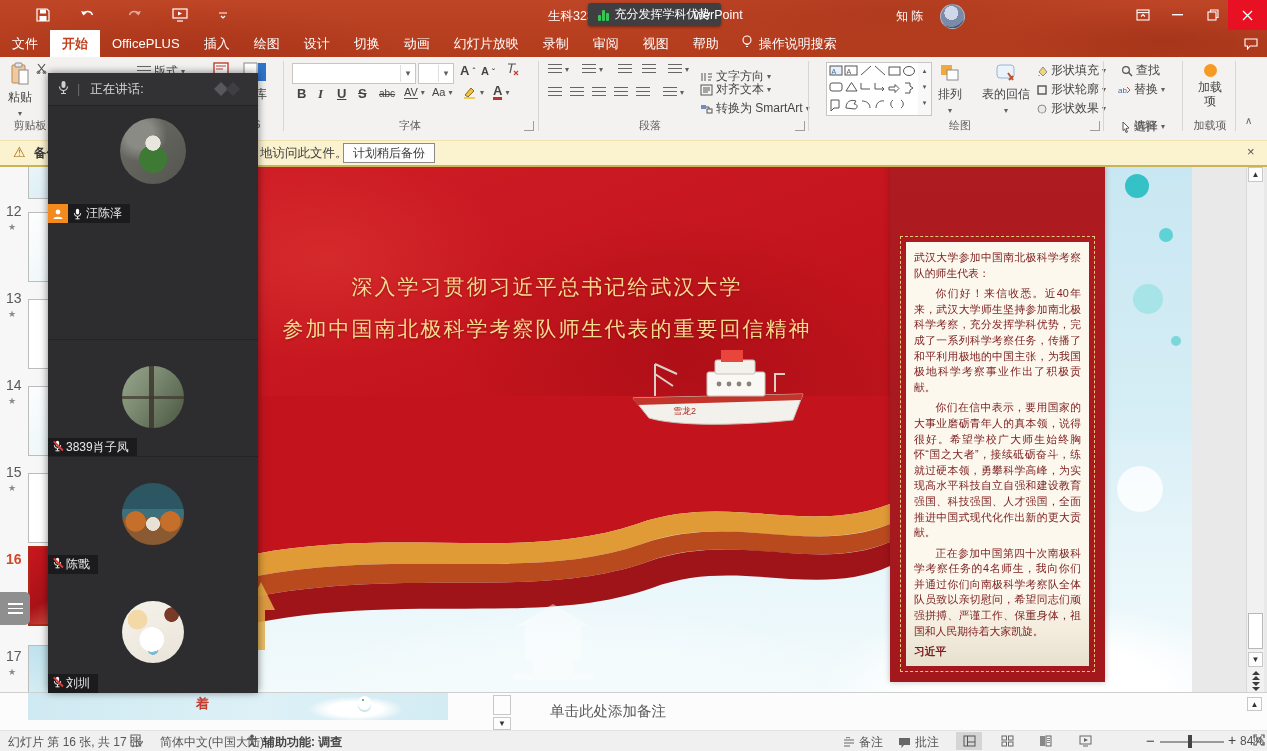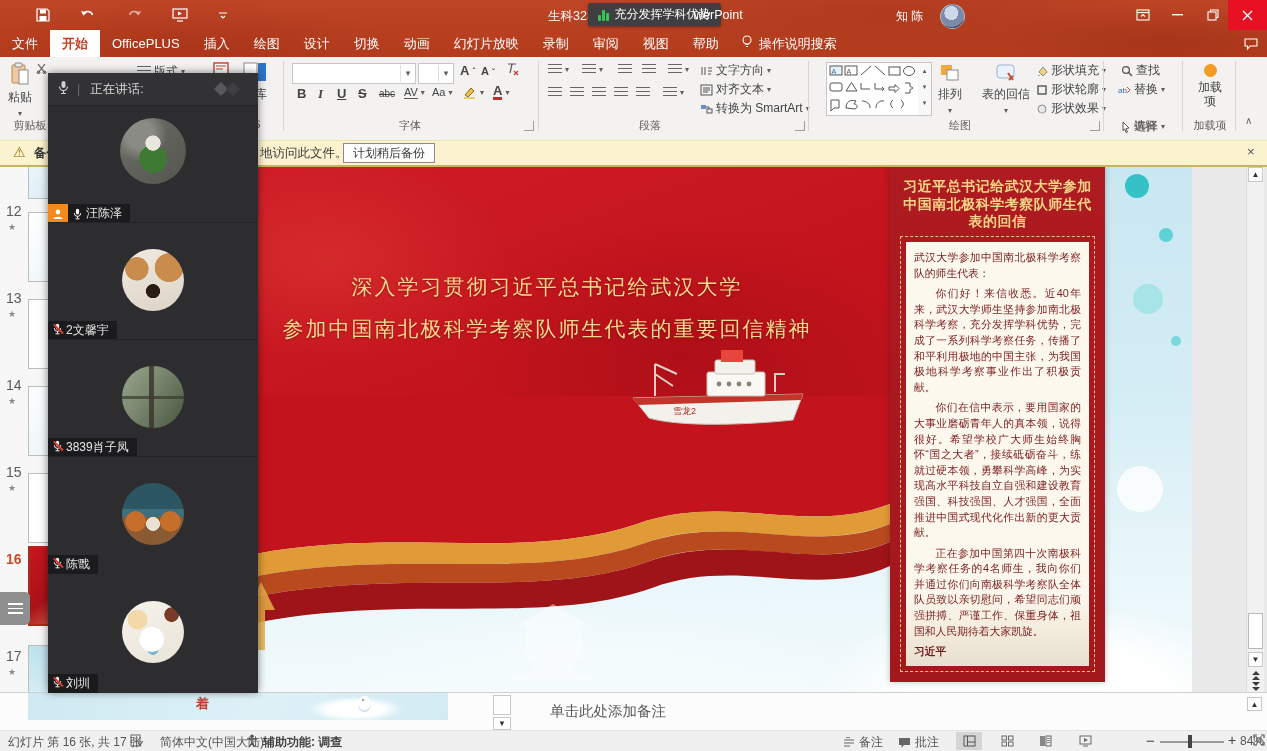--- a/index.html
+++ b/index.html
@@ -348,21 +348,21 @@
     <span class="tbtn" style="left:614px;top:30px">
         <span class="lines-icon"></span>
       </span>
     <span class="tbtn" style="left:636px;top:30px">
         <span class="lines-icon"></span>
       </span>
     <span class="tbtn" style="left:663px;top:30px">
         <span class="lines-icon"></span>
         <span class="dd">▾</span>
       </span>
-    <span class="tbtn" style="left:700px;top:5px">
+    <span class="tbtn" style="left:700px;top:11px">
         <svg width="13" height="12" viewBox="0 0 13 12">
           <path d="M2 10 V2 M5 10 V2" stroke="#555"></path>
           <path d="M8 3 h4 M8 6 h4 M8 9 h3" stroke="#555"></path>
         </svg>
         <span>文字方向</span>
         <span class="dd">▾</span>
       </span>
     <span class="tbtn" style="left:700px;top:24px">
         <svg width="13" height="12" viewBox="0 0 13 12">
           <rect x="1" y="1" width="11" height="10" fill="none" stroke="#555"></rect>
@@ -560,25 +560,20 @@
       <text x="58" y="80" font-size="9" fill="#B02A20">雪龙2</text>
     </svg>
 
     <span class="tealdot" style="left:938px;top:8px;width:24px;height:24px;background:#35C2C6"></span>
     <span class="tealdot" style="left:972px;top:62px;width:14px;height:14px;background:#5ED2D4"></span>
     <span class="tealdot" style="left:946px;top:118px;width:30px;height:30px;background:#A6E4E8"></span>
     <span class="tealdot" style="left:984px;top:170px;width:10px;height:10px;background:#7AD8DA"></span>
     <span class="tealdot" style="left:930px;top:300px;width:46px;height:46px;background:rgba(255,255,255,.8)"></span>
 
     <div class="letterpanel">
-      <div class="letter-title">
-        <div>习近平总书记给武汉大学参加</div>
-        <div>中国南北极科学考察队师生代</div>
-        <div>表的回信</div>
-      </div>
       <div class="letter-box">
         <div class="letter-card">
           <p>武汉大学参加中国南北极科学考察队的师生代表：</p>
           <p class="ind">你们好！来信收悉。近40年来，武汉大学师生坚持参加南北极科学考察，充分发挥学科优势，完成了一系列科学考察任务，传播了和平利用极地的中国主张，为我国极地科学考察事业作出了积极贡献。</p>
           <p class="ind">你们在信中表示，要用国家的大事业磨砺青年人的真本领，说得很好。希望学校广大师生始终胸怀“国之大者”，接续砥砺奋斗，练就过硬本领，勇攀科学高峰，为实现高水平科技自立自强和建设教育强国、科技强国、人才强国，全面推进中国式现代化作出新的更大贡献。</p>
           <p class="ind">正在参加中国第四十次南极科学考察任务的4名师生，我向你们并通过你们向南极科学考察队全体队员致以亲切慰问，希望同志们顽强拼搏、严谨工作、保重身体，祖国和人民期待着大家凯旋。</p>
           <p class="sig">习近平</p>
           <p class="sig" style="padding-right:4px">2023年12月1日</p>
         </div>
       </div>
@@ -631,33 +626,20 @@
             <svg width="9" height="12" viewBox="0 0 11 15">
               <rect x="3.5" y="1" width="4" height="7" rx="2" fill="#fff"></rect>
               <path d="M1.5 6.5 a4 4 0 0 0 8 0" fill="none" stroke="#fff" stroke-width="1.2"></path>
               <path d="M5.5 10.5 v2.5 M3 13.5 h5" stroke="#fff" stroke-width="1.2"></path>
             </svg>
             <span>汪陈泽</span>
           </span>
       </div>
     </div>
 
-    <div class="tile" style="top:149px">
-      <div class="pav av1" style="top:26px"></div>
-      <div class="ptag">
-        <span class="bar">
-            <span class="micslash"><svg width="9" height="12" viewBox="0 0 11 15">
-                <rect x="3.5" y="1" width="4" height="7" rx="2" fill="#fff"></rect>
-                <path d="M1.5 6.5 a4 4 0 0 0 8 0" fill="none" stroke="#fff" stroke-width="1.2"></path>
-                <path d="M5.5 10.5 v2.5 M3 13.5 h5" stroke="#fff" stroke-width="1.2"></path>
-              </svg></span>
-            <span>2文馨宇</span>
-          </span>
-      </div>
-    </div>
 
     <div class="tile" style="top:266px">
       <div class="pav av2" style="top:26px"></div>
       <div class="ptag">
         <span class="bar">
             <span class="micslash"><svg width="9" height="12" viewBox="0 0 11 15">
                 <rect x="3.5" y="1" width="4" height="7" rx="2" fill="#fff"></rect>
                 <path d="M1.5 6.5 a4 4 0 0 0 8 0" fill="none" stroke="#fff" stroke-width="1.2"></path>
                 <path d="M5.5 10.5 v2.5 M3 13.5 h5" stroke="#fff" stroke-width="1.2"></path>
               </svg></span>

